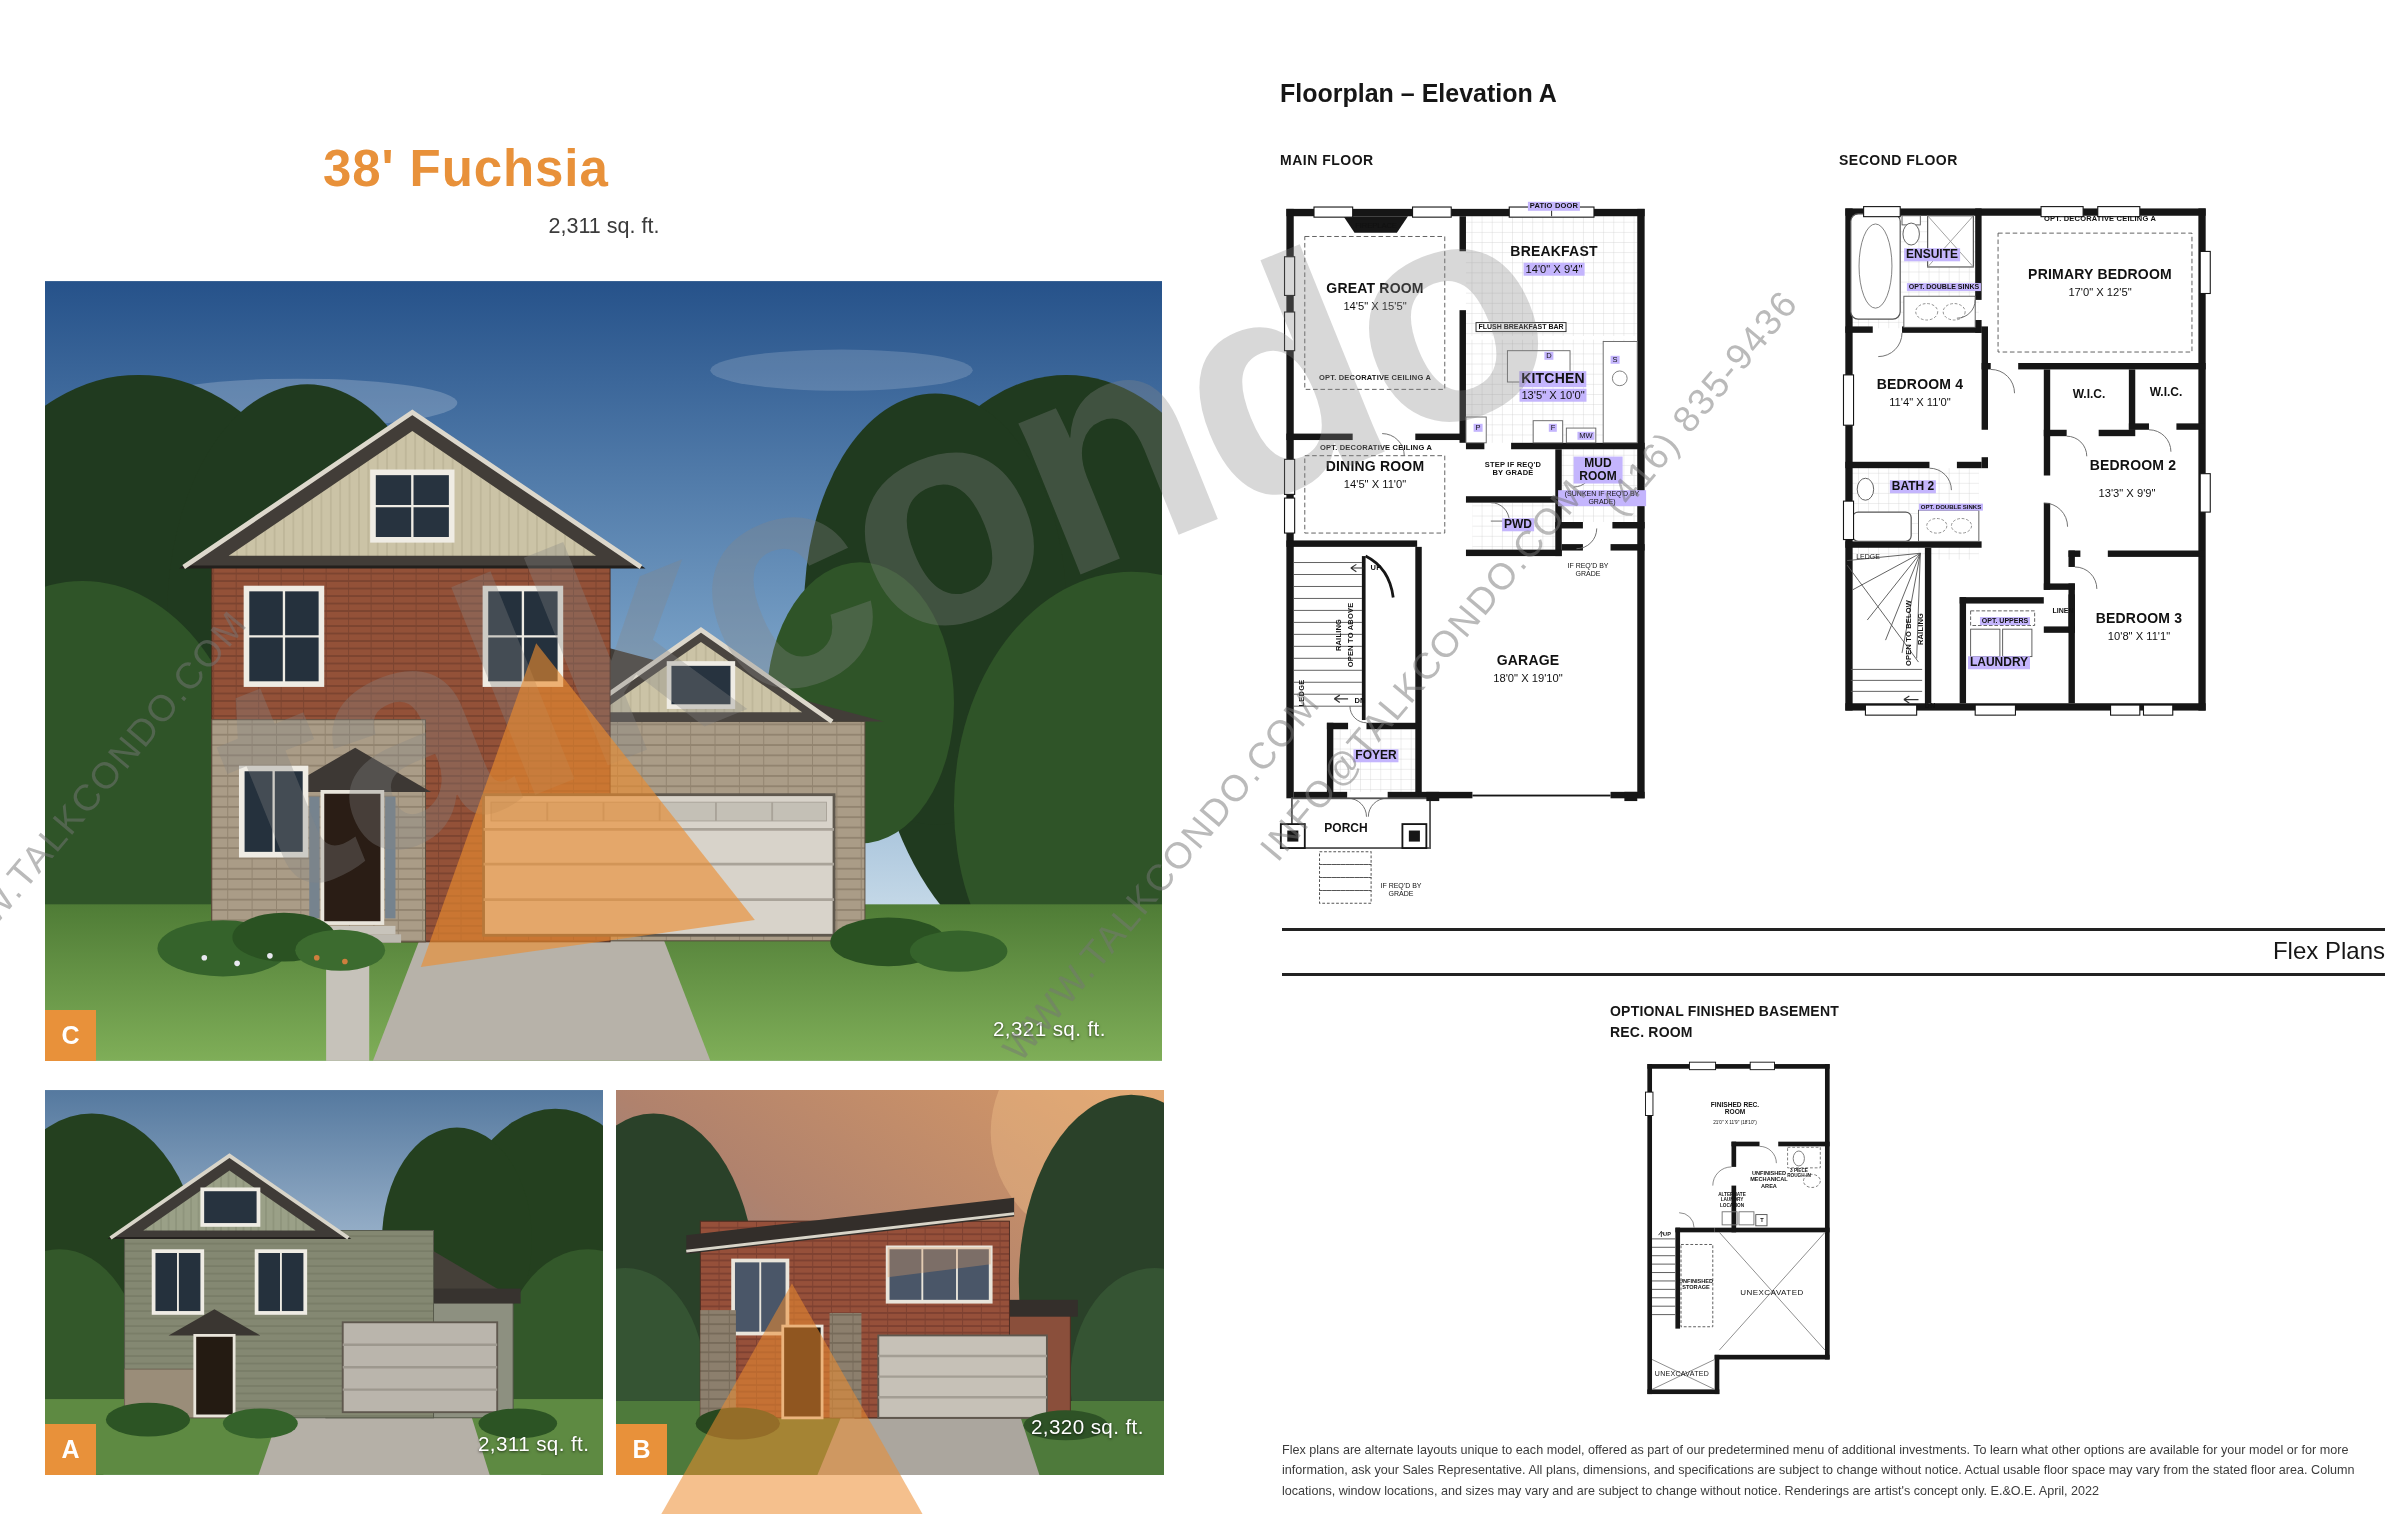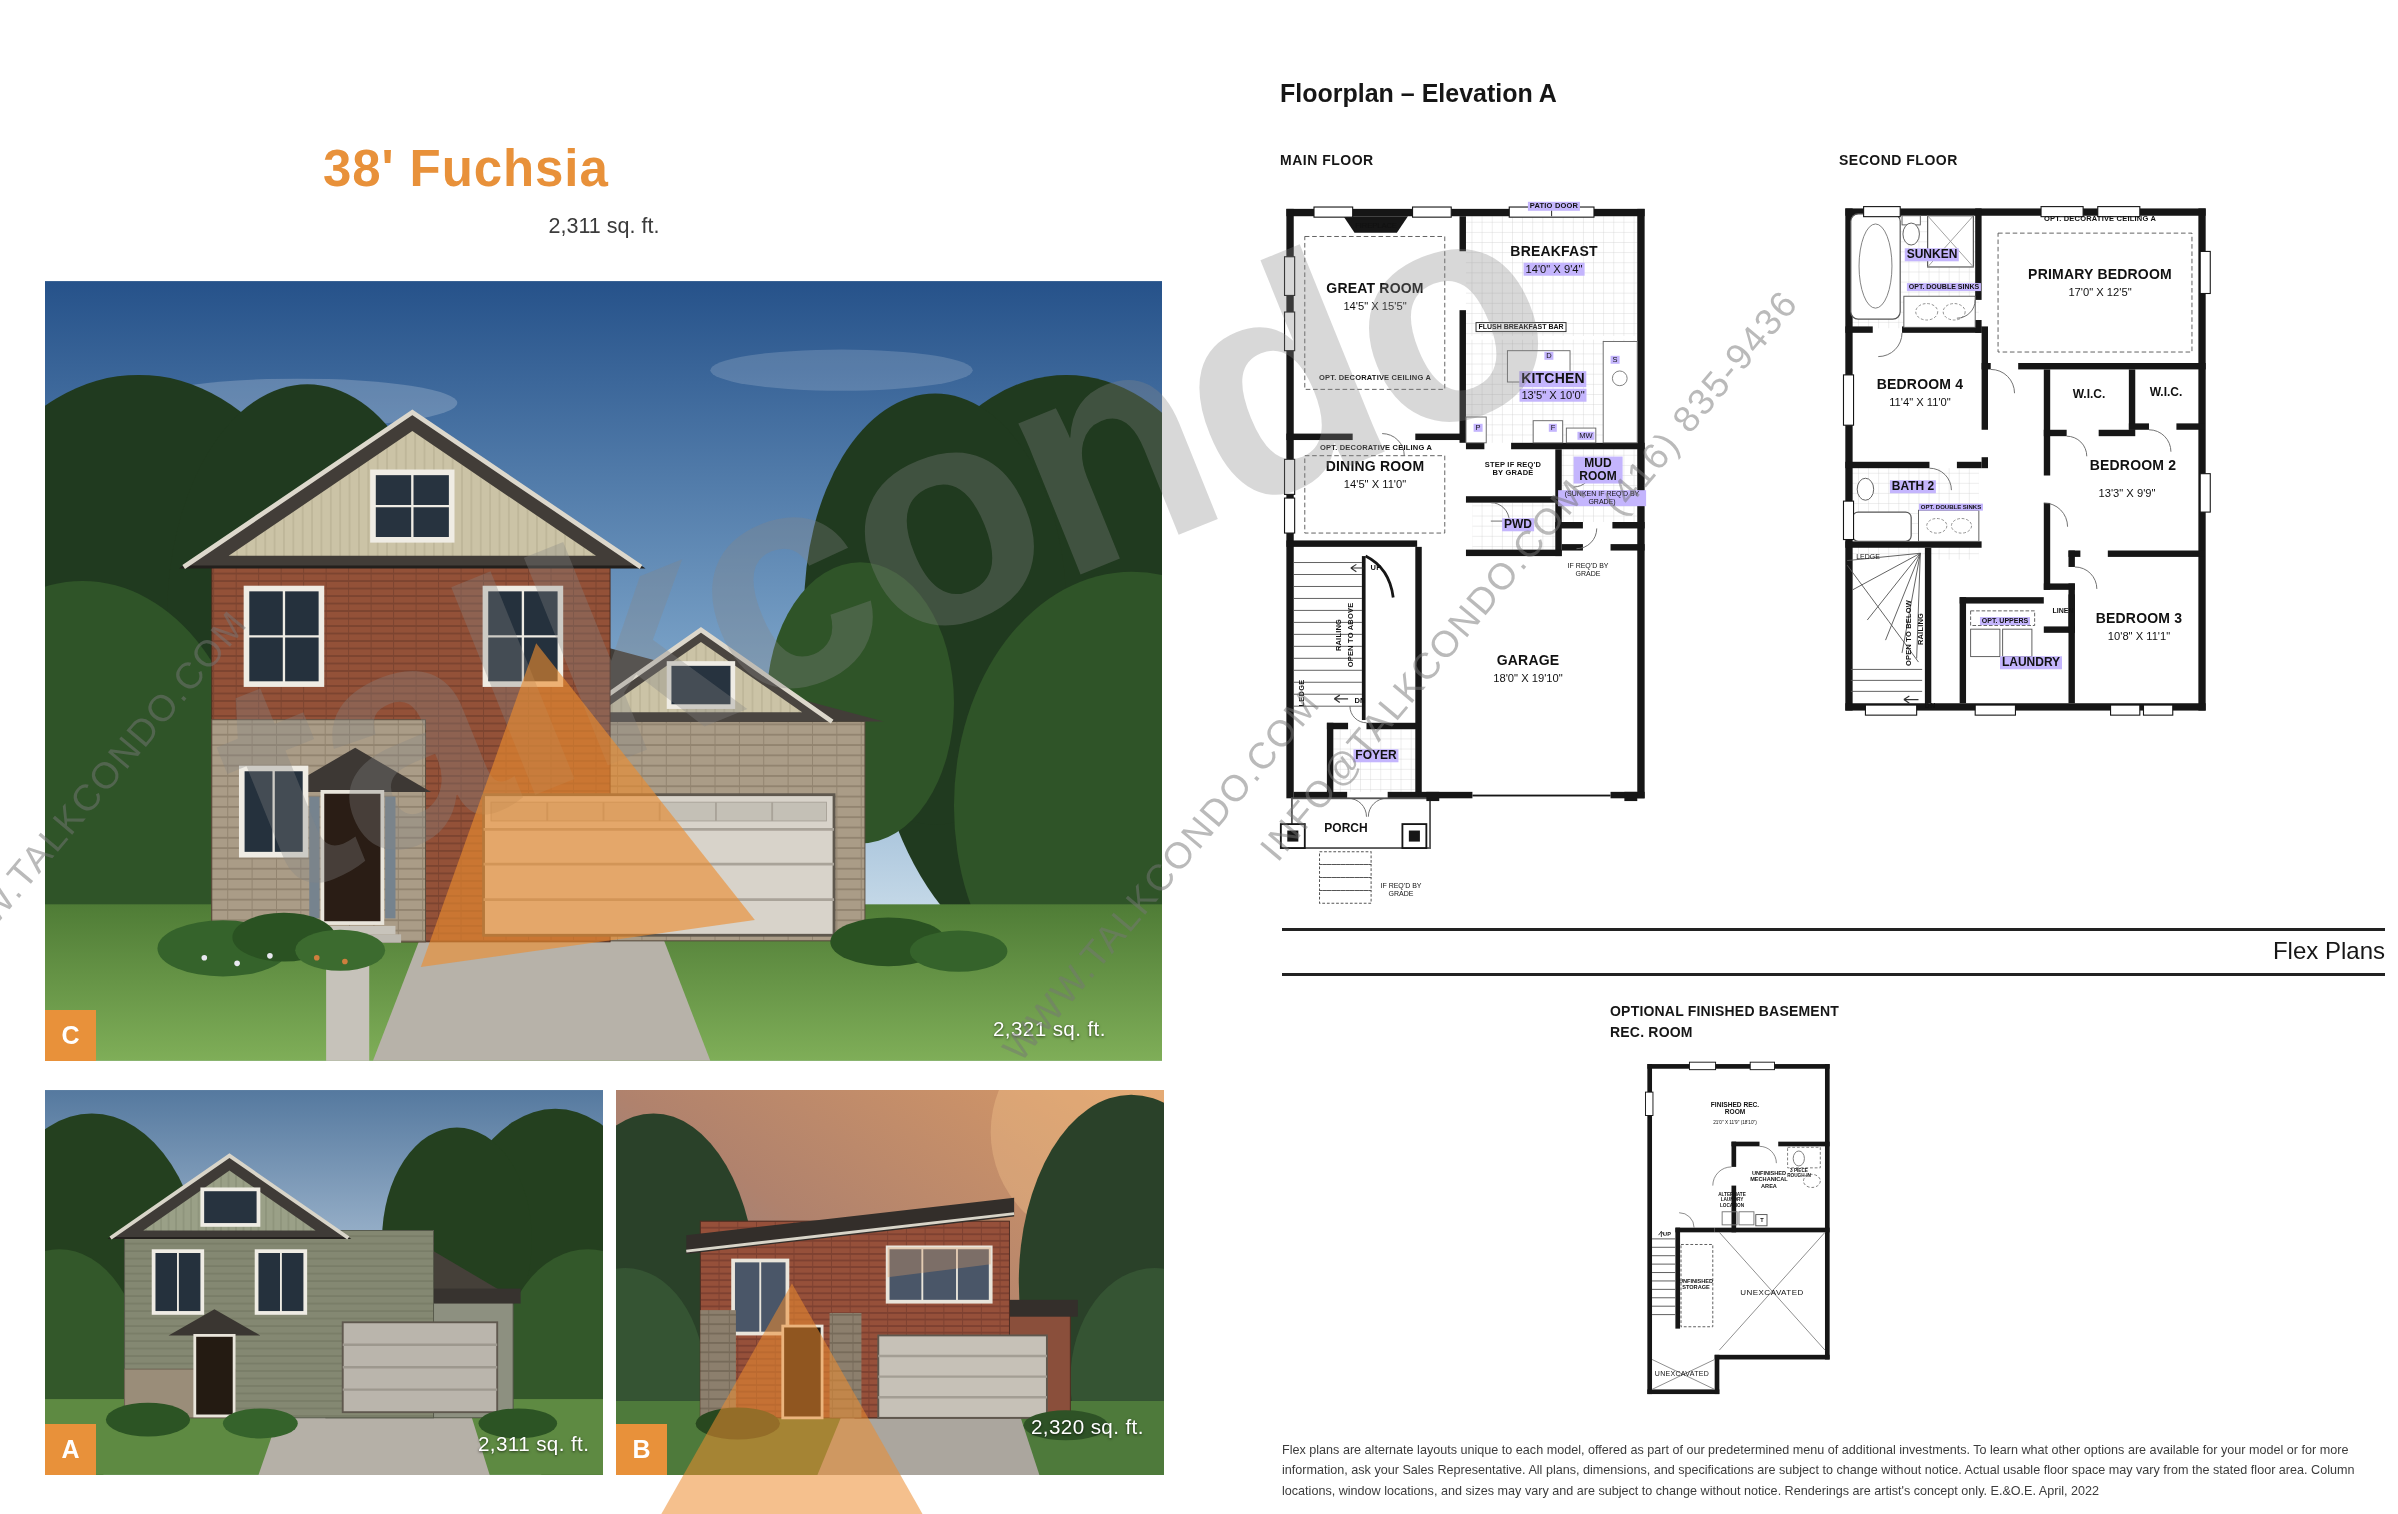--- a/index.html
+++ b/index.html
@@ -493,38 +493,38 @@
         <path d="M167 184 A26 26 0 0 1 193 210"></path>
         <path d="M250 257 A22 22 0 0 1 272 279"></path>
         <path d="M340 250 A24 24 0 0 1 364 274"></path>
         <path d="M100 292 A24 24 0 0 1 124 316"></path>
         <path d="M225 330 A26 26 0 0 1 251 356"></path>
         <path d="M259 400 A24 24 0 0 1 283 424"></path>
         <path d="M150 108 A20 20 0 0 1 130 128"></path>
       </g>
     </svg>
 
-    <div class="lbl room-sm bg" style="left:94px;top:60px;">SUNKEN</div>
+    <div class="lbl room-sm bg" style="left:94px;top:60px;">ENSUITE</div>
     <div class="lbl tiny bg" style="left:106px;top:92px;font-weight:700;">OPT. DOUBLE SINKS</div>
     <div class="lbl ann" style="left:262px;top:24px;">OPT. DECORATIVE CEILING A</div>
     <div class="lbl room" style="left:262px;top:80px;">PRIMARY BEDROOM</div>
     <div class="lbl dims" style="left:262px;top:97px;">17'0" X 12'5"</div>
     <div class="lbl room" style="left:82px;top:190px;">BEDROOM 4</div>
     <div class="lbl dims" style="left:82px;top:207px;">11'4" X 11'0"</div>
     <div class="lbl room-sm" style="left:251px;top:200px;">W.I.C.</div>
     <div class="lbl room-sm" style="left:328px;top:198px;">W.I.C.</div>
     <div class="lbl room-sm bg" style="left:75px;top:292px;">BATH 2</div>
     <div class="lbl bg" style="left:113px;top:312px;font-size:6px;font-weight:700;">OPT. DOUBLE SINKS</div>
     <div class="lbl room" style="left:289px;top:271px;padding-left:12px;">BEDROOM 2</div>
     <div class="lbl dims" style="left:289px;top:298px;">13'3" X 9'9"</div>
     <div class="lbl" style="left:30px;top:362px;font-size:7px;">LEDGE</div>
     <div class="lbl ann vert" style="left:71px;top:438px;">OPEN TO BELOW</div>
     <div class="lbl ann vert" style="left:83px;top:434px;">RAILING</div>
     <div class="lbl ann" style="left:92px;top:511px;">DN</div>
-    <div class="lbl room-sm bg" style="left:161px;top:468px;margin-left:32px;">LAUNDRY</div>
+    <div class="lbl room-sm bg" style="left:161px;top:468px;">LAUNDRY</div>
     <div class="lbl tiny bg" style="left:167px;top:426px;">OPT. UPPERS</div>
     <div class="lbl tiny" style="left:225px;top:416px;">LINEN</div>
     <div class="lbl room" style="left:301px;top:424px;">BEDROOM 3</div>
     <div class="lbl dims" style="left:301px;top:441px;">10'8" X 11'1"</div>
   </div>
 
   <div class="hr" style="top:928px;"></div>
   <div class="flex-heading">Flex Plans</div>
   <div class="hr" style="top:973px;"></div>
   <div class="basement-caption">OPTIONAL FINISHED BASEMENT REC. ROOM</div>

